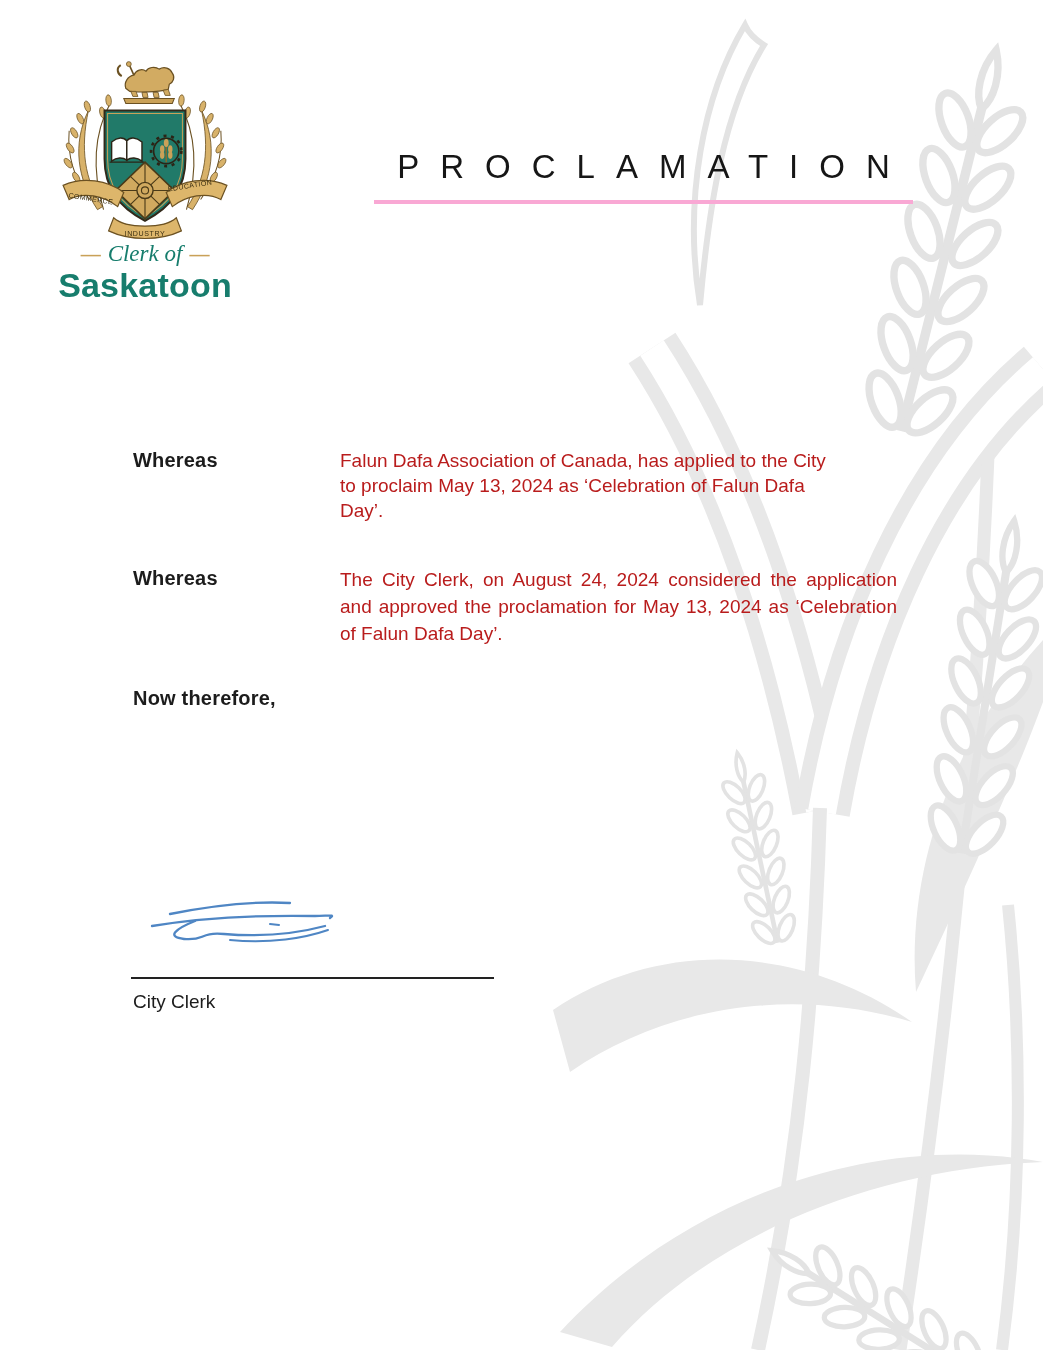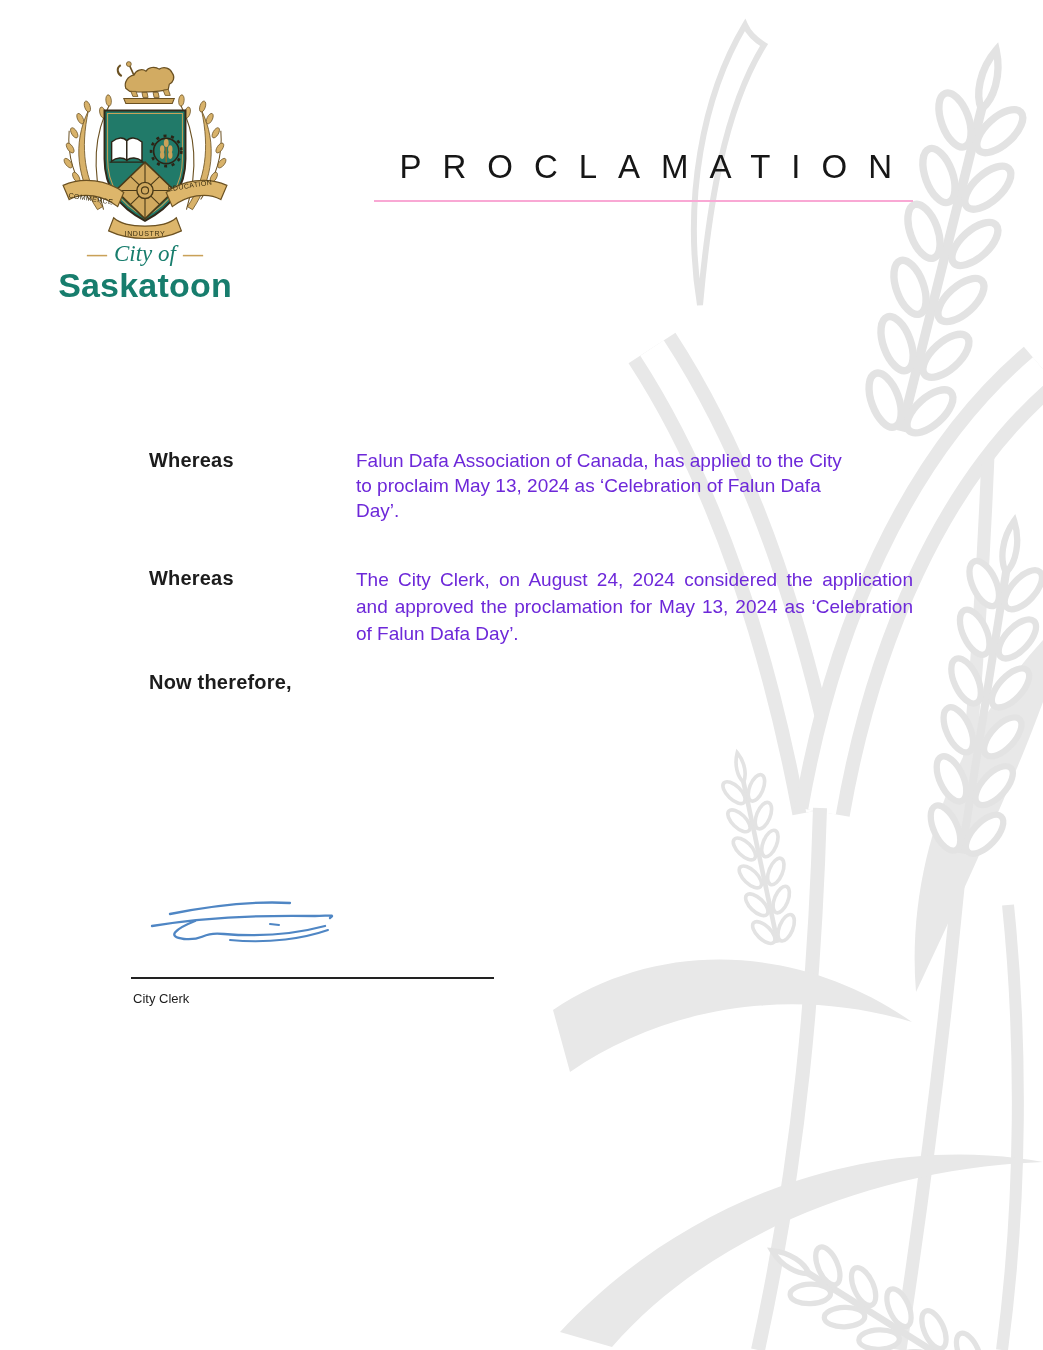--- a/index.html
+++ b/index.html
@@ -25,38 +25,38 @@
   .cityof .dash{color:#c9a158;font-style:normal;font-weight:bold;font-size:20px;}
   .saskatoon{
     font-family:"Liberation Sans", sans-serif;font-weight:bold;
     font-size:34px;color:#177d6d;letter-spacing:0.2px;margin-top:3px;line-height:1;
   }
 
   
   .title{
     position:absolute;left:374px;top:148px;width:518px;margin:0;
     font-size:33px;font-weight:400;letter-spacing:21px;padding-left:21px;
-    text-align:right;color:#161616;white-space:nowrap;
-    border-bottom:2px solid #f9a8d4;padding-bottom:14px;
+    text-align:center;color:#161616;white-space:nowrap;
+    border-bottom:4px solid #f9a8d4;padding-bottom:14px;
   }
 
   
-  .clause{position:absolute;left:133px;width:765px;display:flex;margin-left:16px;}
+  .clause{position:absolute;left:133px;width:765px;display:flex;}
   .clause-label{flex:none;width:207px;font-weight:bold;font-size:20px;letter-spacing:0.2px;line-height:25px;}
-  .clause-text{width:557px;font-size:19px;line-height:25px;color:#6d28d9;}
+  .clause-text{width:557px;font-size:19px;line-height:25px;color:#b91c1c;}
   .pre{white-space:pre-line;}
   .just{text-align:justify;line-height:27px;}
-  .c1{top:448px;} .c2{top:566px;} .c3{top:670px;}
+  .c1{top:448px;} .c2{top:566px;} .c3{top:686px;}
 
   .dated{position:absolute;left:123px;top:853px;font-size:19px;}
   .dated sup{font-size:12px;vertical-align:super;line-height:0;}
 
   .signature{position:absolute;left:140px;top:888px;}
   .sig-line{position:absolute;left:131px;top:977px;width:363px;border-top:2px solid #222;}
-  .clerk{position:absolute;left:133px;top:991px;font-size:13px;}
+  .clerk{position:absolute;left:133px;top:991px;font-size:19px;}
 </style>
 </head>
 <body>
 
 <div class="page">
 
   <svg class="watermark" viewBox="0 0 1043 1350" fill="none" aria-hidden="true">
     <defs>
       <g id="wear">
         <path d="M0,330 L0,-40" stroke="#e3e3e3" stroke-width="9"></path>
@@ -154,21 +154,21 @@
         <path d="M4,126 C24,117 48,121 64,133 L58,147 C44,136 24,132 10,140 Z" fill="#ddb66b" stroke="#6b5122" stroke-width="1.2"></path>
         <path d="M166,126 C146,117 122,121 106,133 L112,147 C126,136 146,132 160,140 Z" fill="#ddb66b" stroke="#6b5122" stroke-width="1.2"></path>
         <path d="M54,158 C66,169 104,169 116,158 L121,171 C100,181 70,181 49,171 Z" fill="#ddb66b" stroke="#6b5122" stroke-width="1.2"></path>
         <text x="9" y="138" font-size="7" letter-spacing="0.4" fill="#3c2f12" transform="rotate(9 9 138)">COMMERCE</text>
         <text x="108" y="132" font-size="7" letter-spacing="0.4" fill="#3c2f12" transform="rotate(-9 108 132)">EDUCATION</text>
         <text x="85" y="176" font-size="7" letter-spacing="0.6" fill="#3c2f12" text-anchor="middle">INDUSTRY</text>
       </svg>
 
       <div class="cityof">
         <span class="dash">—</span>
-        <span>City of</span>
+        <span>Clerk of</span>
         <span class="dash">—</span>
       </div>
       <div class="saskatoon">Saskatoon</div>
     </div>
 
     <h1 class="title">PROCLAMATION</h1>
 
     <div class="clause c1">
       <div class="clause-label">Whereas</div>
       <div class="clause-text pre">Falun Dafa Association of Canada, has applied to the City

